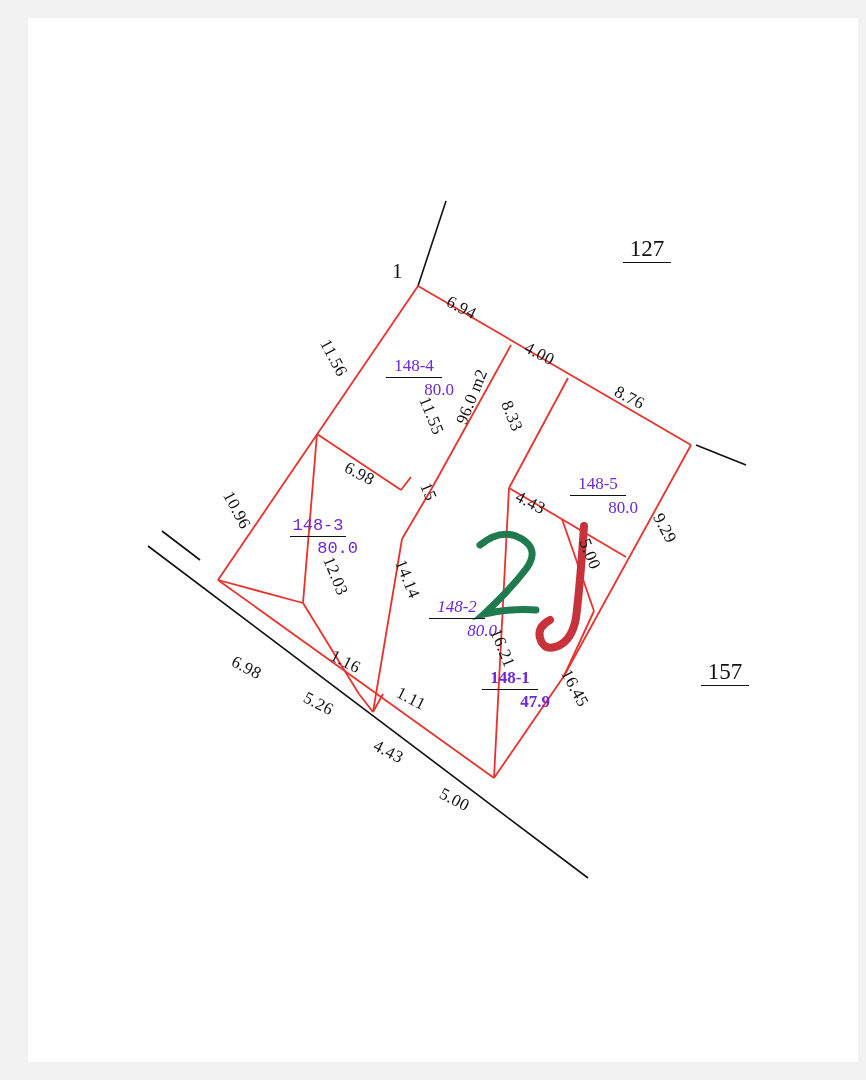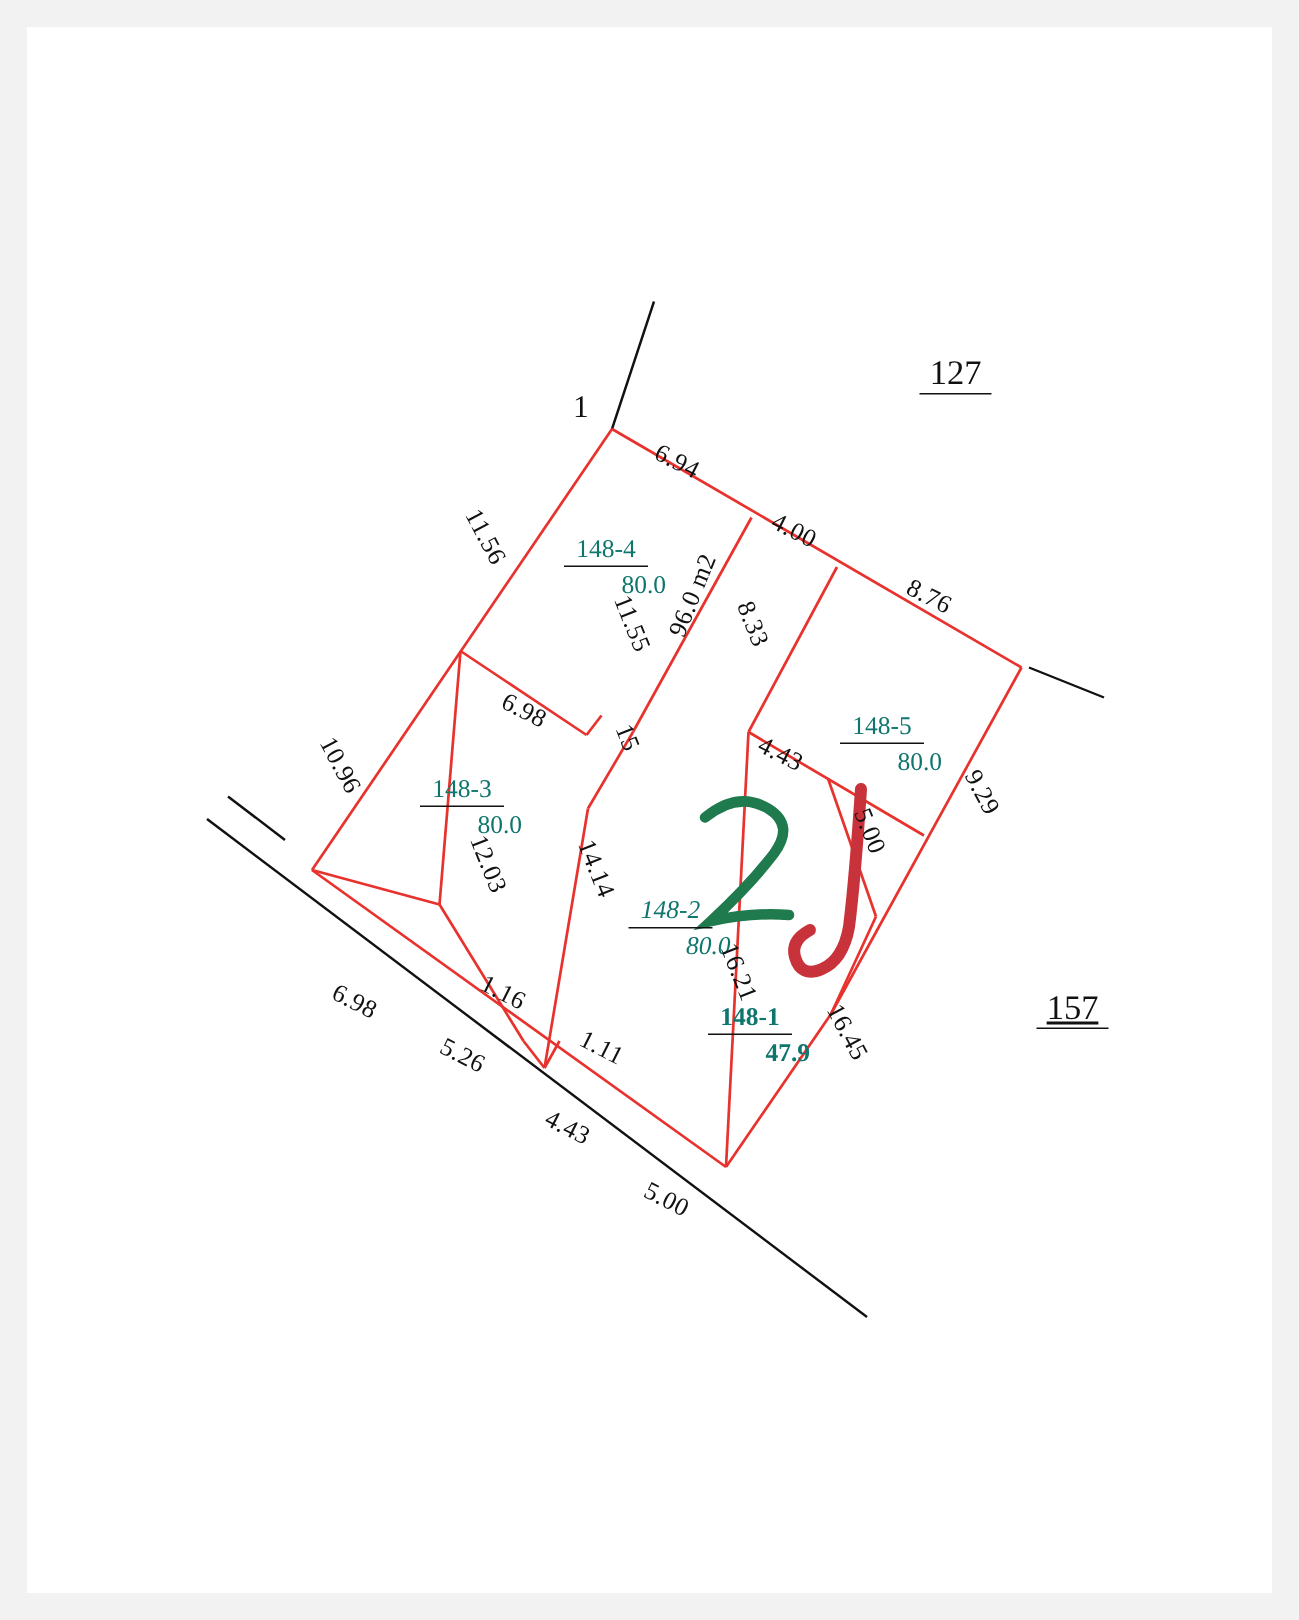--- a/index.html
+++ b/index.html
@@ -14,21 +14,21 @@
     overflow: hidden;
   }
   #page {
     position: relative;
     width: 866px;
     height: 1080px;
     background: #f2f2f2;
   }
   #sheet {
     position: absolute;
-    left: 18px;
+    left: 28px;
     top: 18px;
     width: 830px;
     height: 1044px;
     background: #ffffff;
   }
   #plan {
     position: absolute;
     left: 0;
     top: 0;
     width: 830px;
@@ -48,21 +48,21 @@
     font-size: 17px;
     text-align: center;
   }
   .parcel-area {
     font-size: 17px;
     text-align: right;
   }
   .parcel-box {
     position: absolute;
     text-align: center;
-    color: #0f766e;
+    color: #6d28d9;
   }
   .parcel-box .rule {
     height: 1px;
     background: #111111;
     margin: 1px auto 2px auto;
   }
   .big-num {
     font-size: 23px;
     text-align: center;
   }
@@ -125,34 +125,34 @@
 
       <g>
         <path d="M556,508 q-4,60 -8,92 q-4,22 -18,28 q-14,6 -18,-8 q-3,-11 10,-18" stroke="#c8323a" stroke-width="8" fill="none" stroke-linecap="round"></path>
       </g>
     </svg>
 
     <div class="lbl big-num" style="left:595px;top:218px;">
       <span>127</span>
       <div class="rule" style="width:48px;"></div>
     </div>
-    <div class="lbl big-num" style="left:673px;top:641px;text-decoration:underline;">
+    <div class="lbl big-num" style="left:673px;top:641px;">
       <span>157</span>
       <div class="rule" style="width:48px;"></div>
     </div>
     <div class="lbl corner-num" style="left:364px;top:241px;">
       <span>1</span>
     </div>
 
     <div class="parcel-box" style="left:346px;top:338px;width:80px;">
       <div class="parcel-id">148-4</div>
       <div class="rule" style="width:56px;"></div>
       <div class="parcel-area">80.0</div>
     </div>
-    <div class="parcel-box" style="left:250px;top:498px;width:80px;">
+    <div class="parcel-box" style="left:250px;top:498px;width:80px;font-family:Liberation Mono, monospace;">
       <div class="parcel-id">148-3</div>
       <div class="rule" style="width:56px;"></div>
       <div class="parcel-area">80.0</div>
     </div>
     <div class="parcel-box" style="left:530px;top:411px;width:80px;margin-top:45px;">
       <div class="parcel-id">148-5</div>
       <div class="rule" style="width:56px;"></div>
       <div class="parcel-area">80.0</div>
     </div>
     <div class="parcel-box" style="left:389px;top:579px;width:80px;font-style:italic;">

